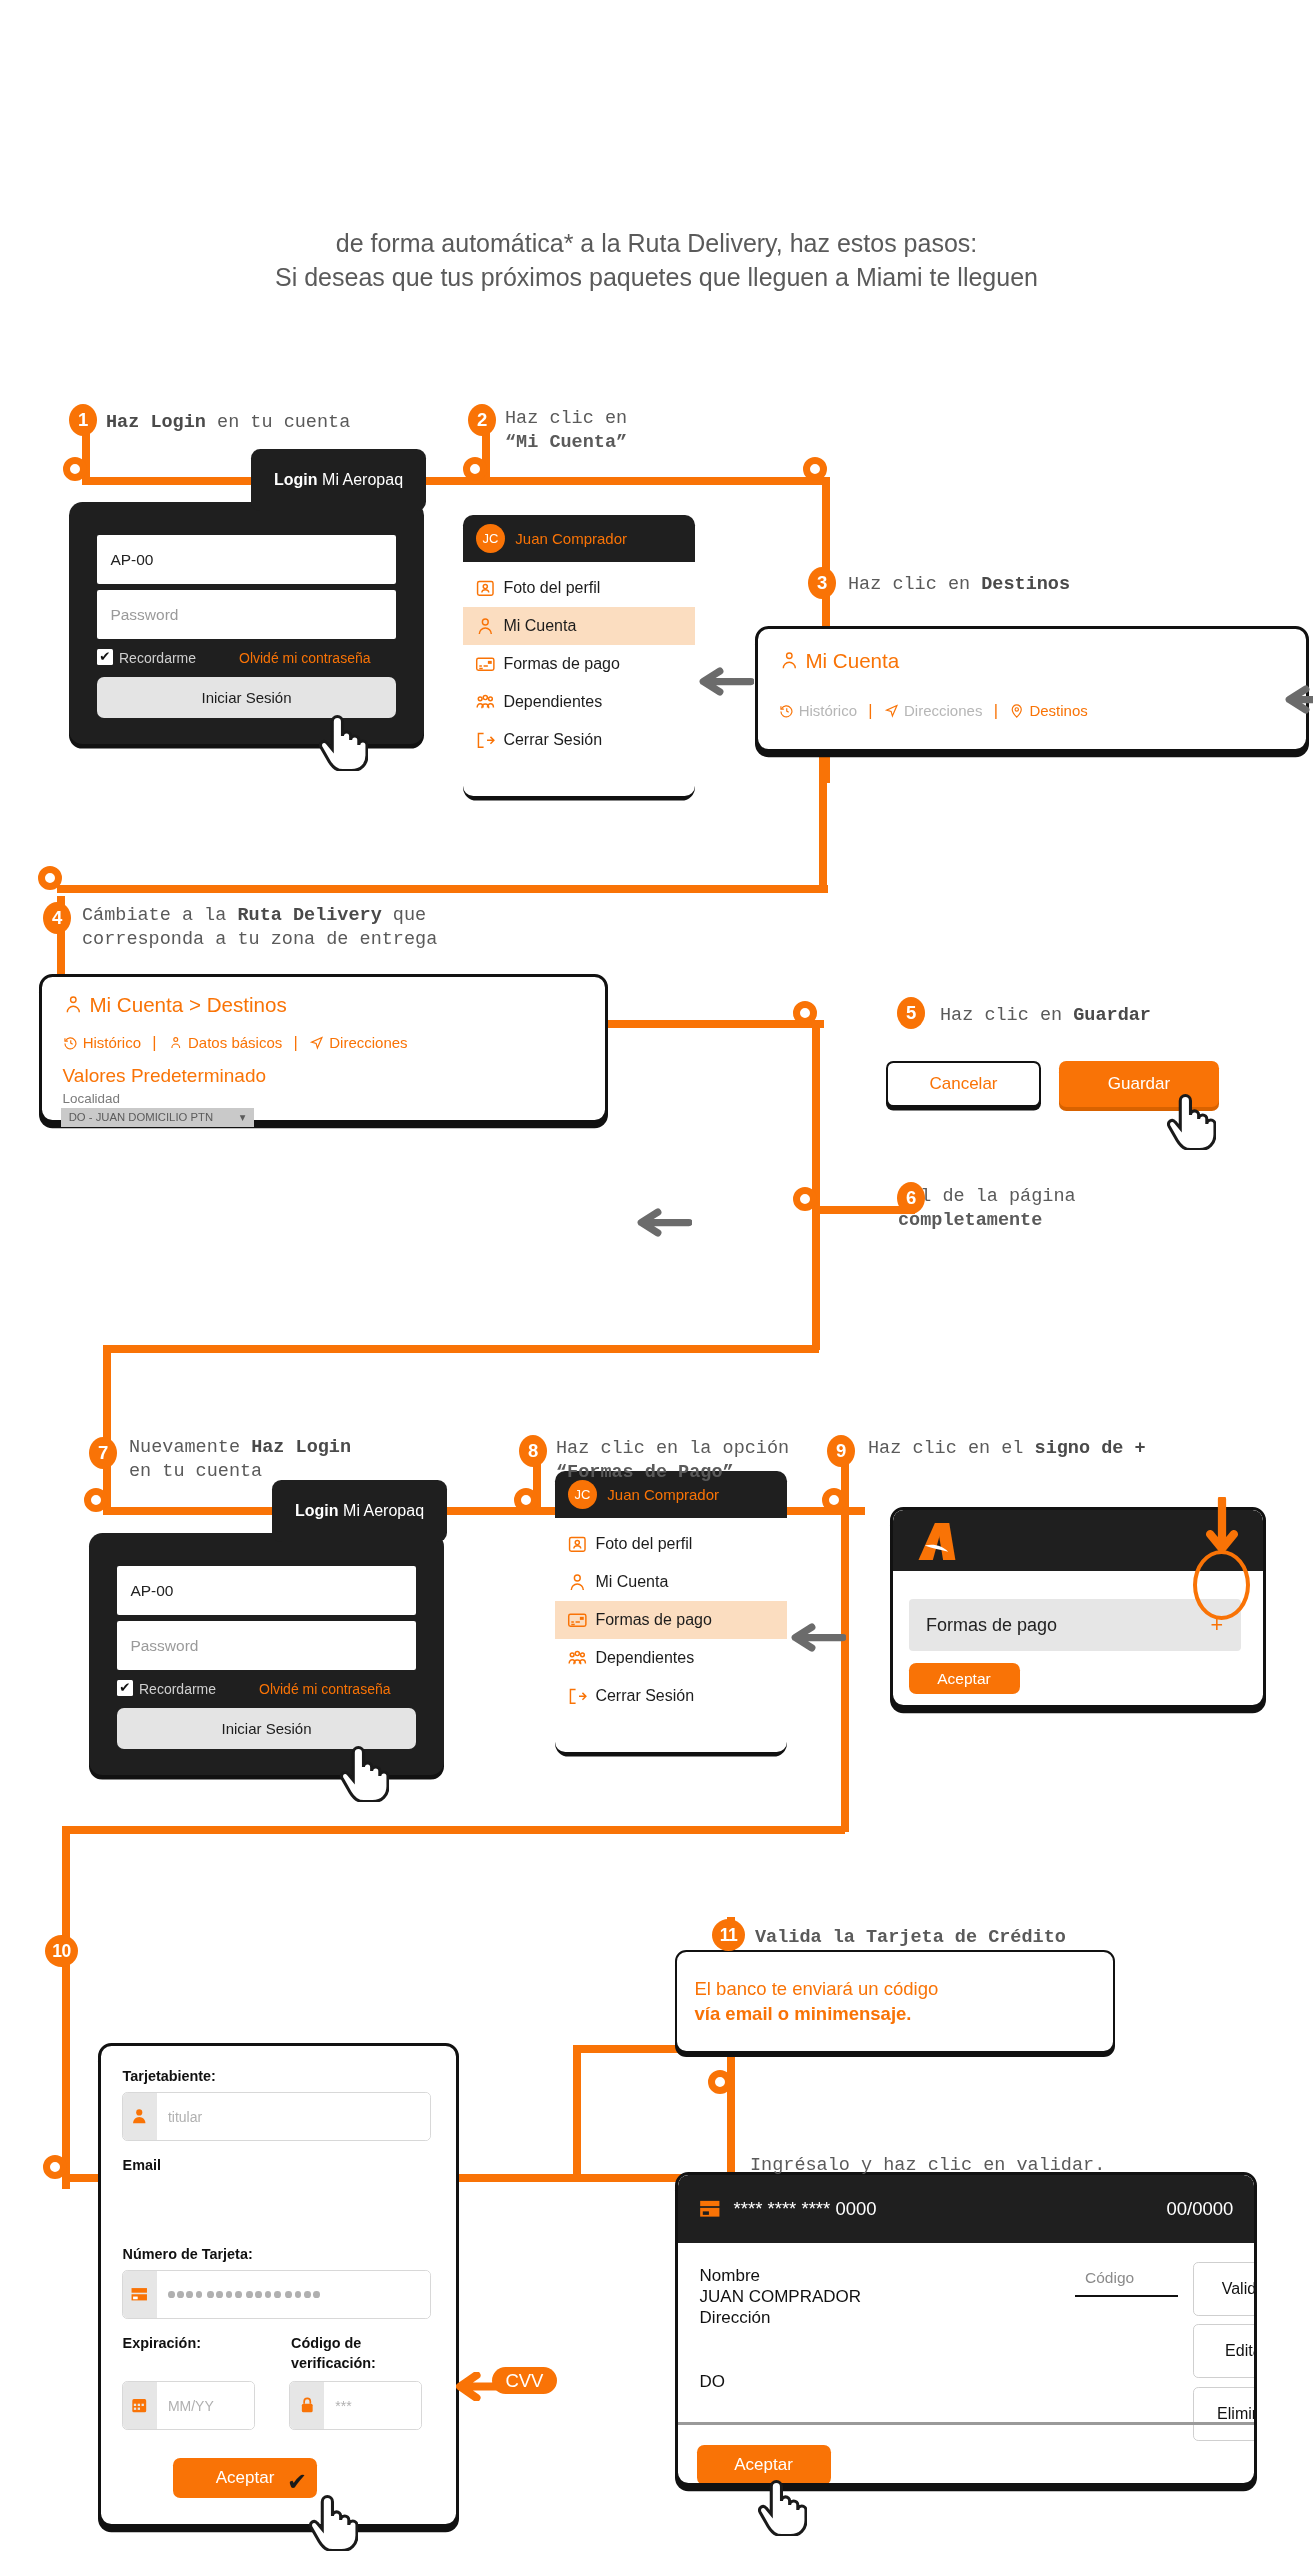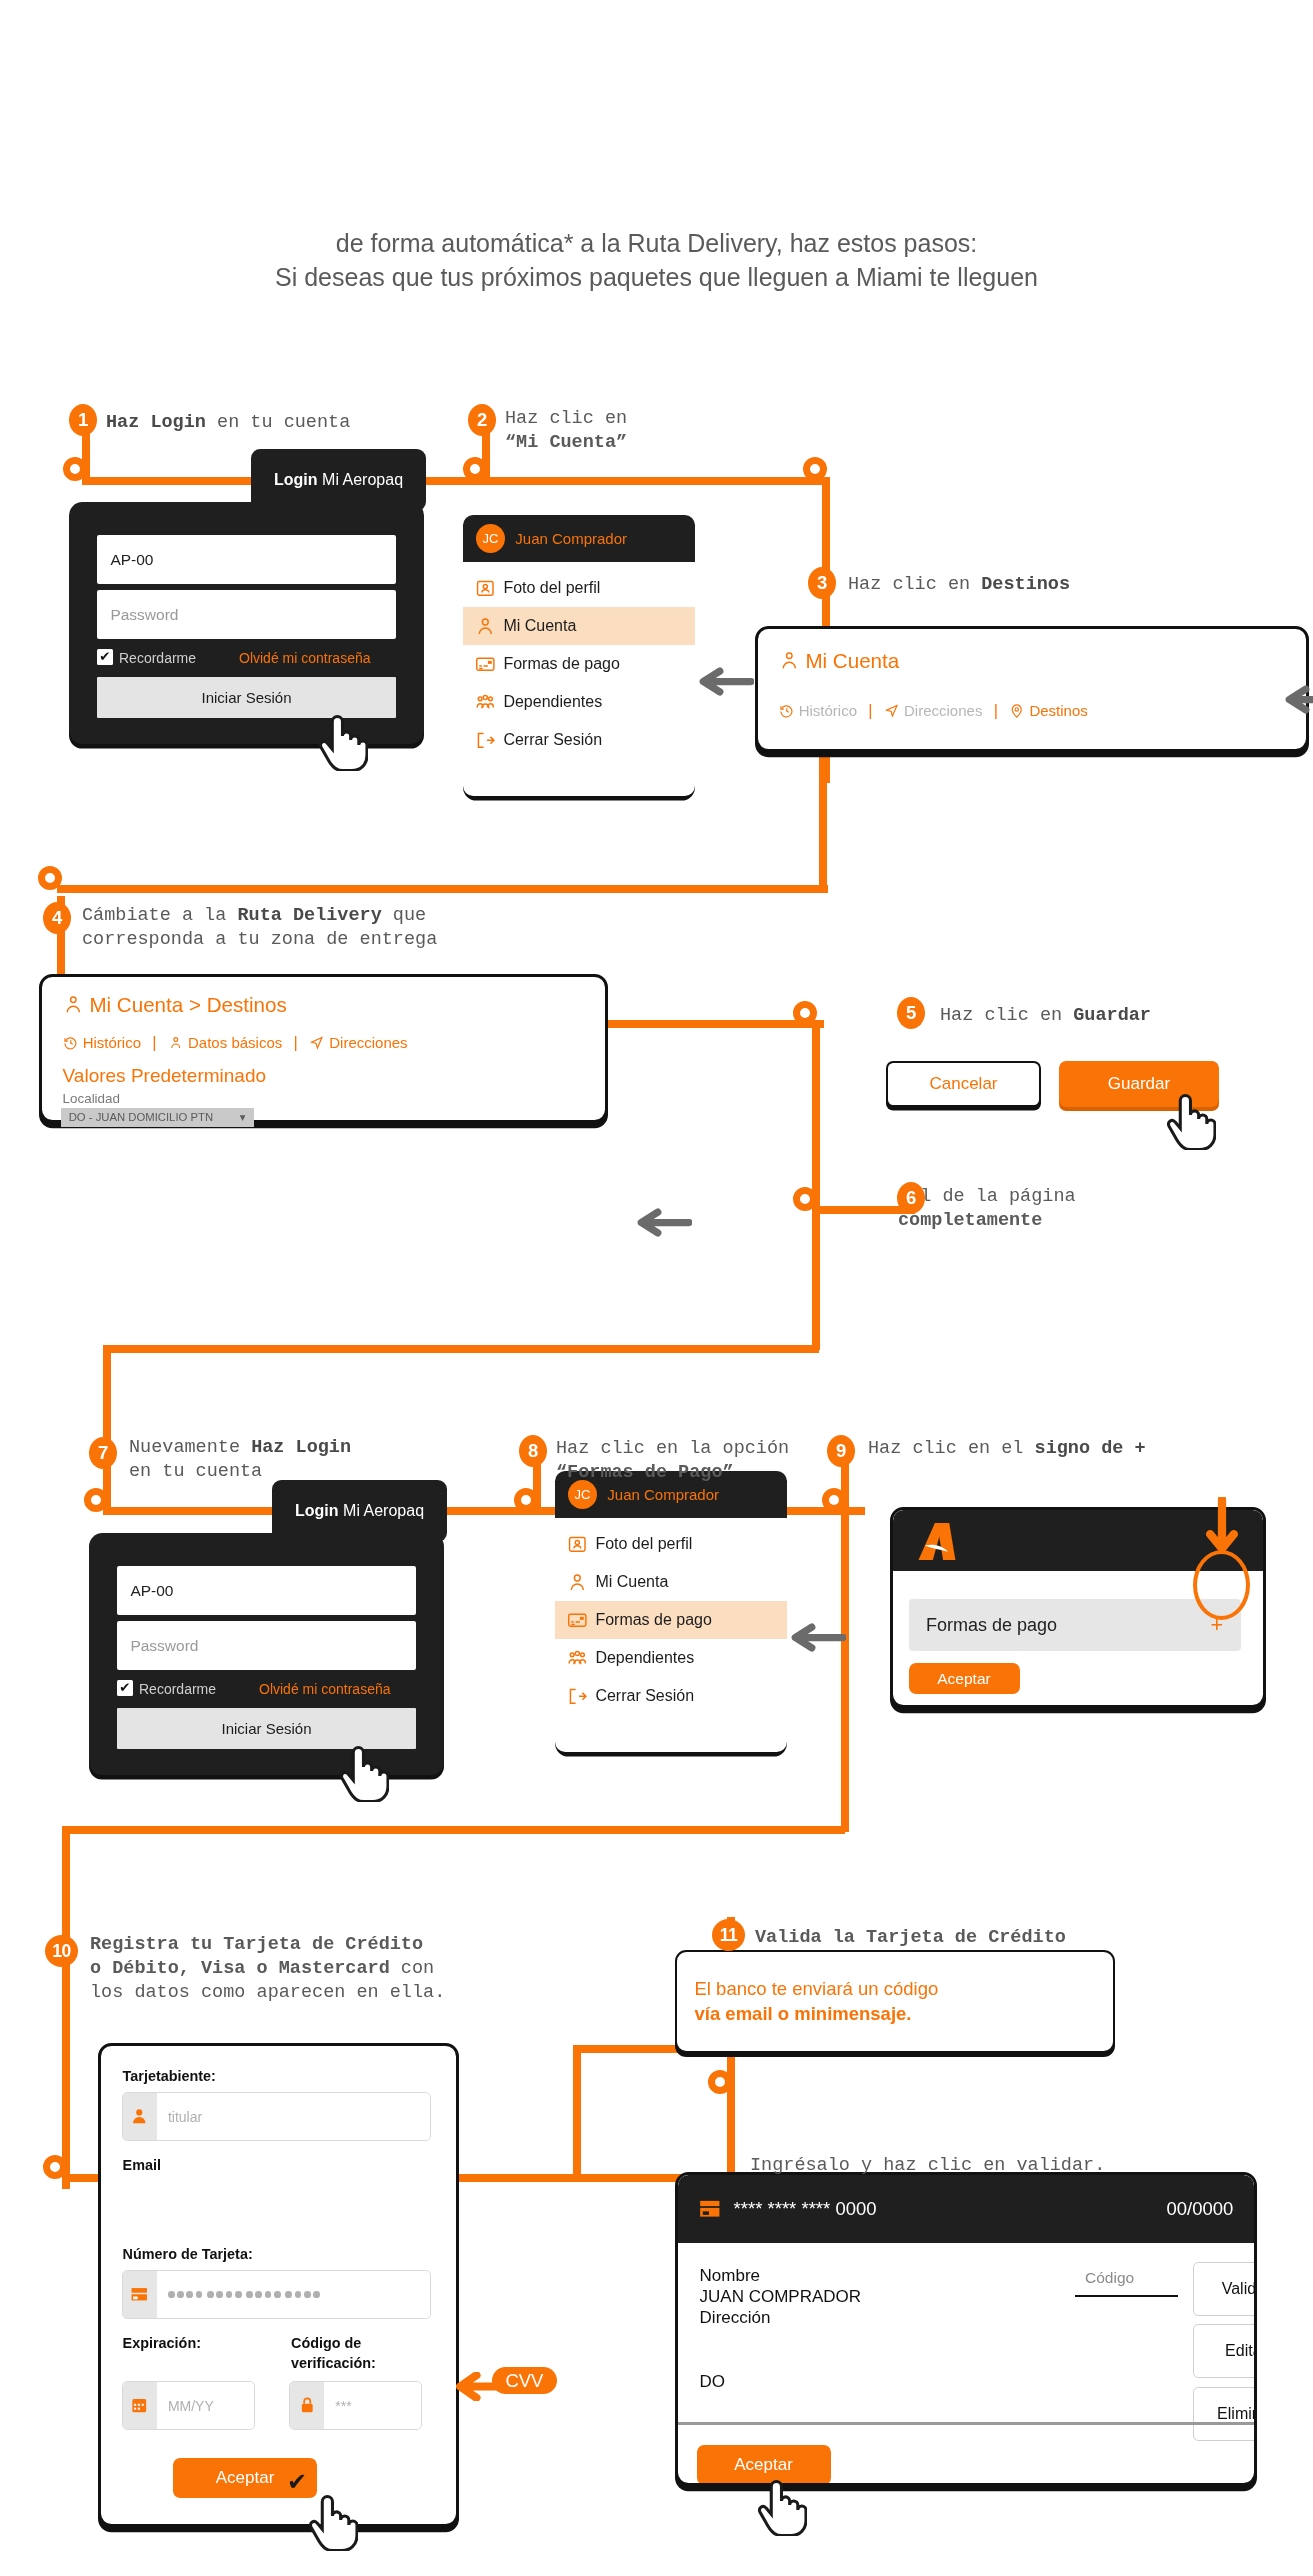--- a/index.html
+++ b/index.html
@@ -73,21 +73,21 @@
   }
   .lg-field.ph { color: #9a9a9a; }
   .lg-check {
     position: absolute; width: 15.5px; height: 15.5px; background: #fff;
     border-radius: 1.5px; display: flex; align-items: center;
     justify-content: center; color: #111; font-size: 13.4px; line-height: 1;
   }
   .lg-remember { position: absolute; color: #cfcfcf; font-size: 14px; }
   .lg-forgot { position: absolute; color: #F97306; font-size: 14px; }
   .lg-submit {
-    position: absolute; background: #e4e4e4; border-radius: 1px;
+    position: absolute; background: #e4e4e4; border-radius: 7px;
     display: flex; align-items: center; justify-content: center;
     font-size: 15px; color: #1c1c1c;
   }
   .cursor { position: absolute; z-index: 9; }
 
   
   .dd-head {
     position: absolute; left: 0; right: 0; top: 0; height: 47px;
     background: #1f1f1f; border-radius: 10.3px 10.3px 0 0;
     display: flex; align-items: center; padding-left: 13px;
@@ -610,25 +610,20 @@
     <div class="btn-orange" style="left:15.5px; top:153px; width:111px; height:31px; font-size:15.5px; box-shadow:none;">Aceptar</div>
   </div>
   <div class="ring" style="left:1193px; top:1550px; width:57px; height:70px;"></div>
   <div style="position:absolute; left:1206px; top:1497px; z-index:6;">
     <svg width="32" height="61" viewBox="0 0 31 59">
         <path d="M15.5 2v44M4 36l11.5 14L27 36" stroke="#F97306" stroke-width="8" fill="none" stroke-linecap="round" stroke-linejoin="round"></path>
       </svg>
   </div>
 
   <div class="stepnum wide" style="left:45px; top:1935px;">10</div>
-  <div class="steplabel" style="left:90px; top:1933px; width:422px; font-weight:bold;">
-    <div>Registra tu Tarjeta de Crédito</div>
-    <div><span>o Débito, Visa o Mastercard</span><span style="font-weight:normal;"> con</span></div>
-    <div style="font-weight:normal;">los datos como aparecen en ella.</div>
-  </div>
 
   <div class="panel-light" style="left:98px; top:2043px; width:361px; height:484px;">
     <div class="cf-lab" style="left:21.6px; top:21.6px;">Tarjetabiente:</div>
     <div class="cf-input" style="left:20.6px; top:46px; width:309px; height:49px;">
       <span class="cf-ic">
           <svg viewBox="0 0 24 24" fill="currentColor">
             <circle cx="12" cy="7" r="4"></circle>
             <path d="M4 21c0-4.4 3.6-8 8-8s8 3.6 8 8z"></path>
           </svg>
         </span>

